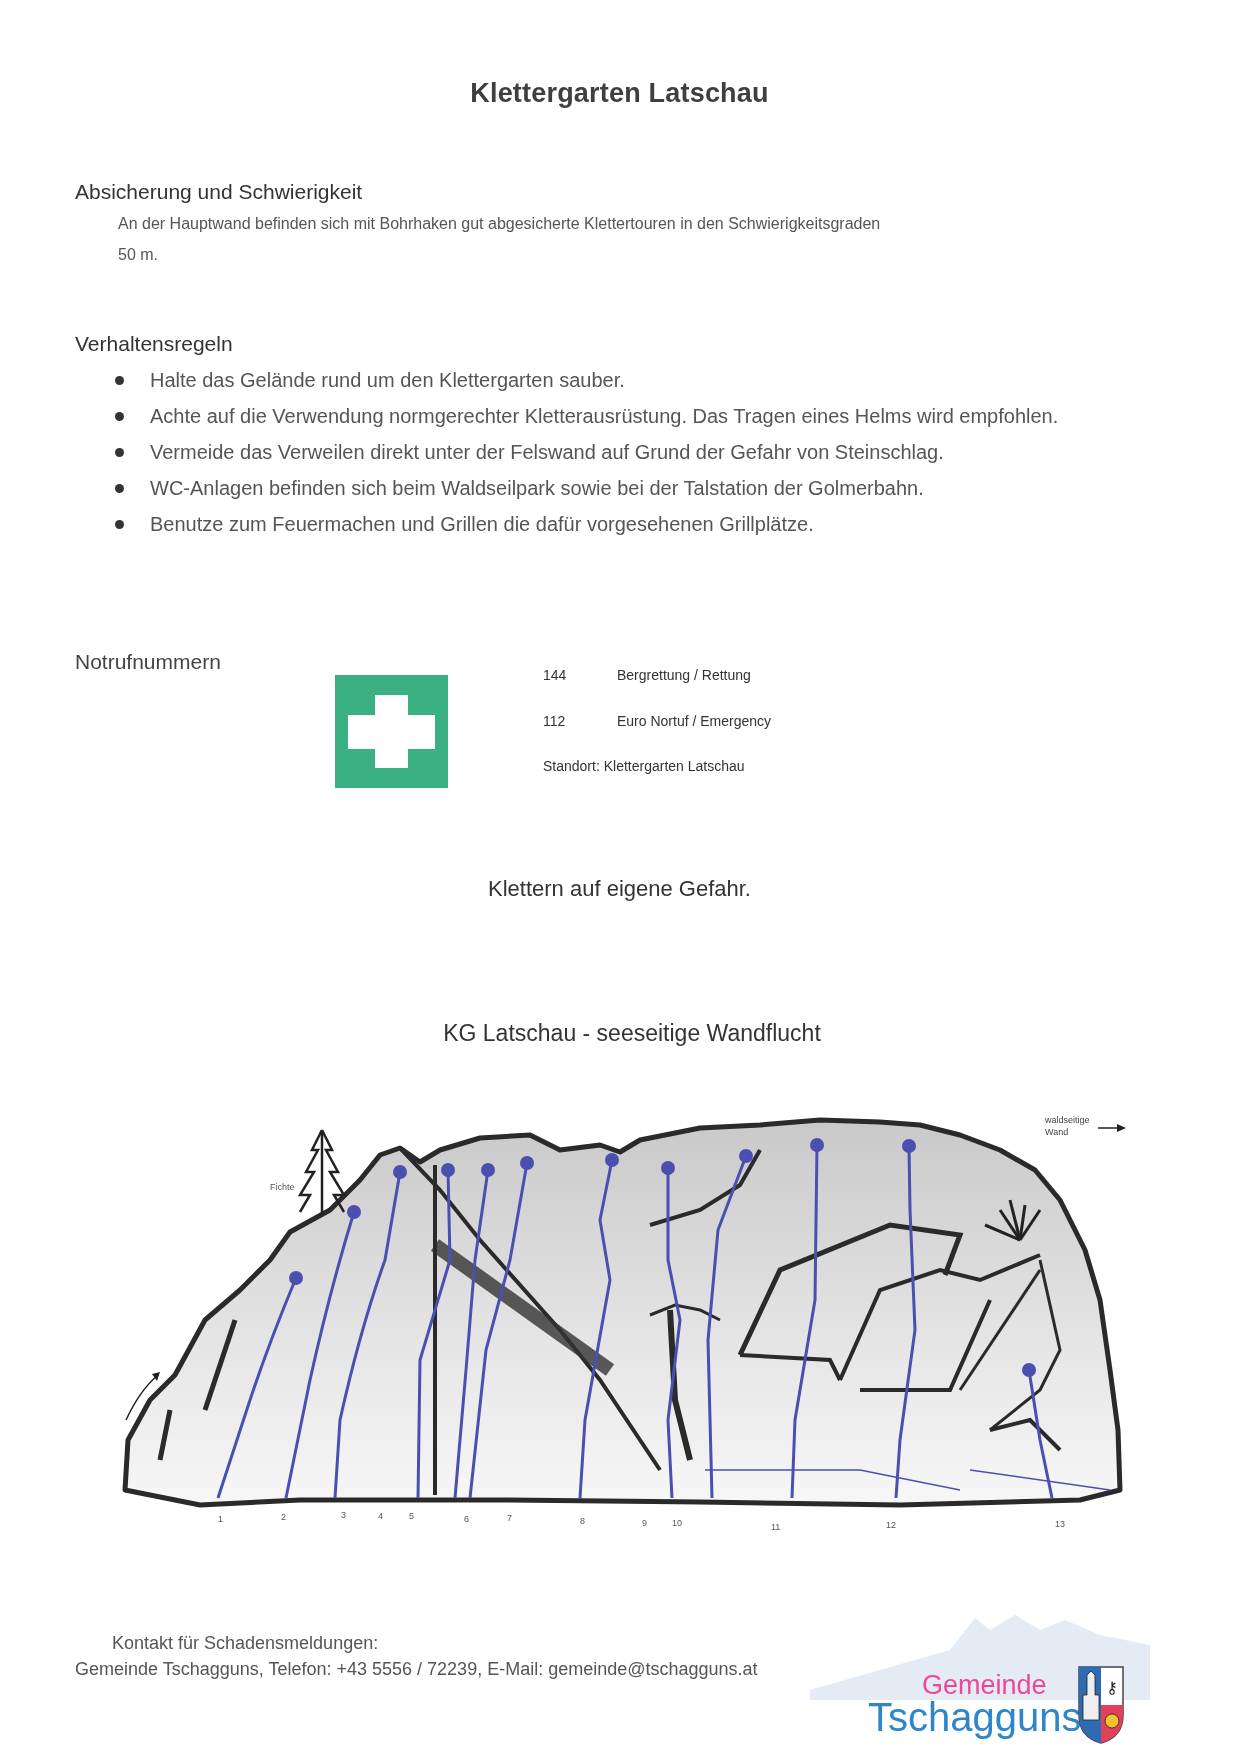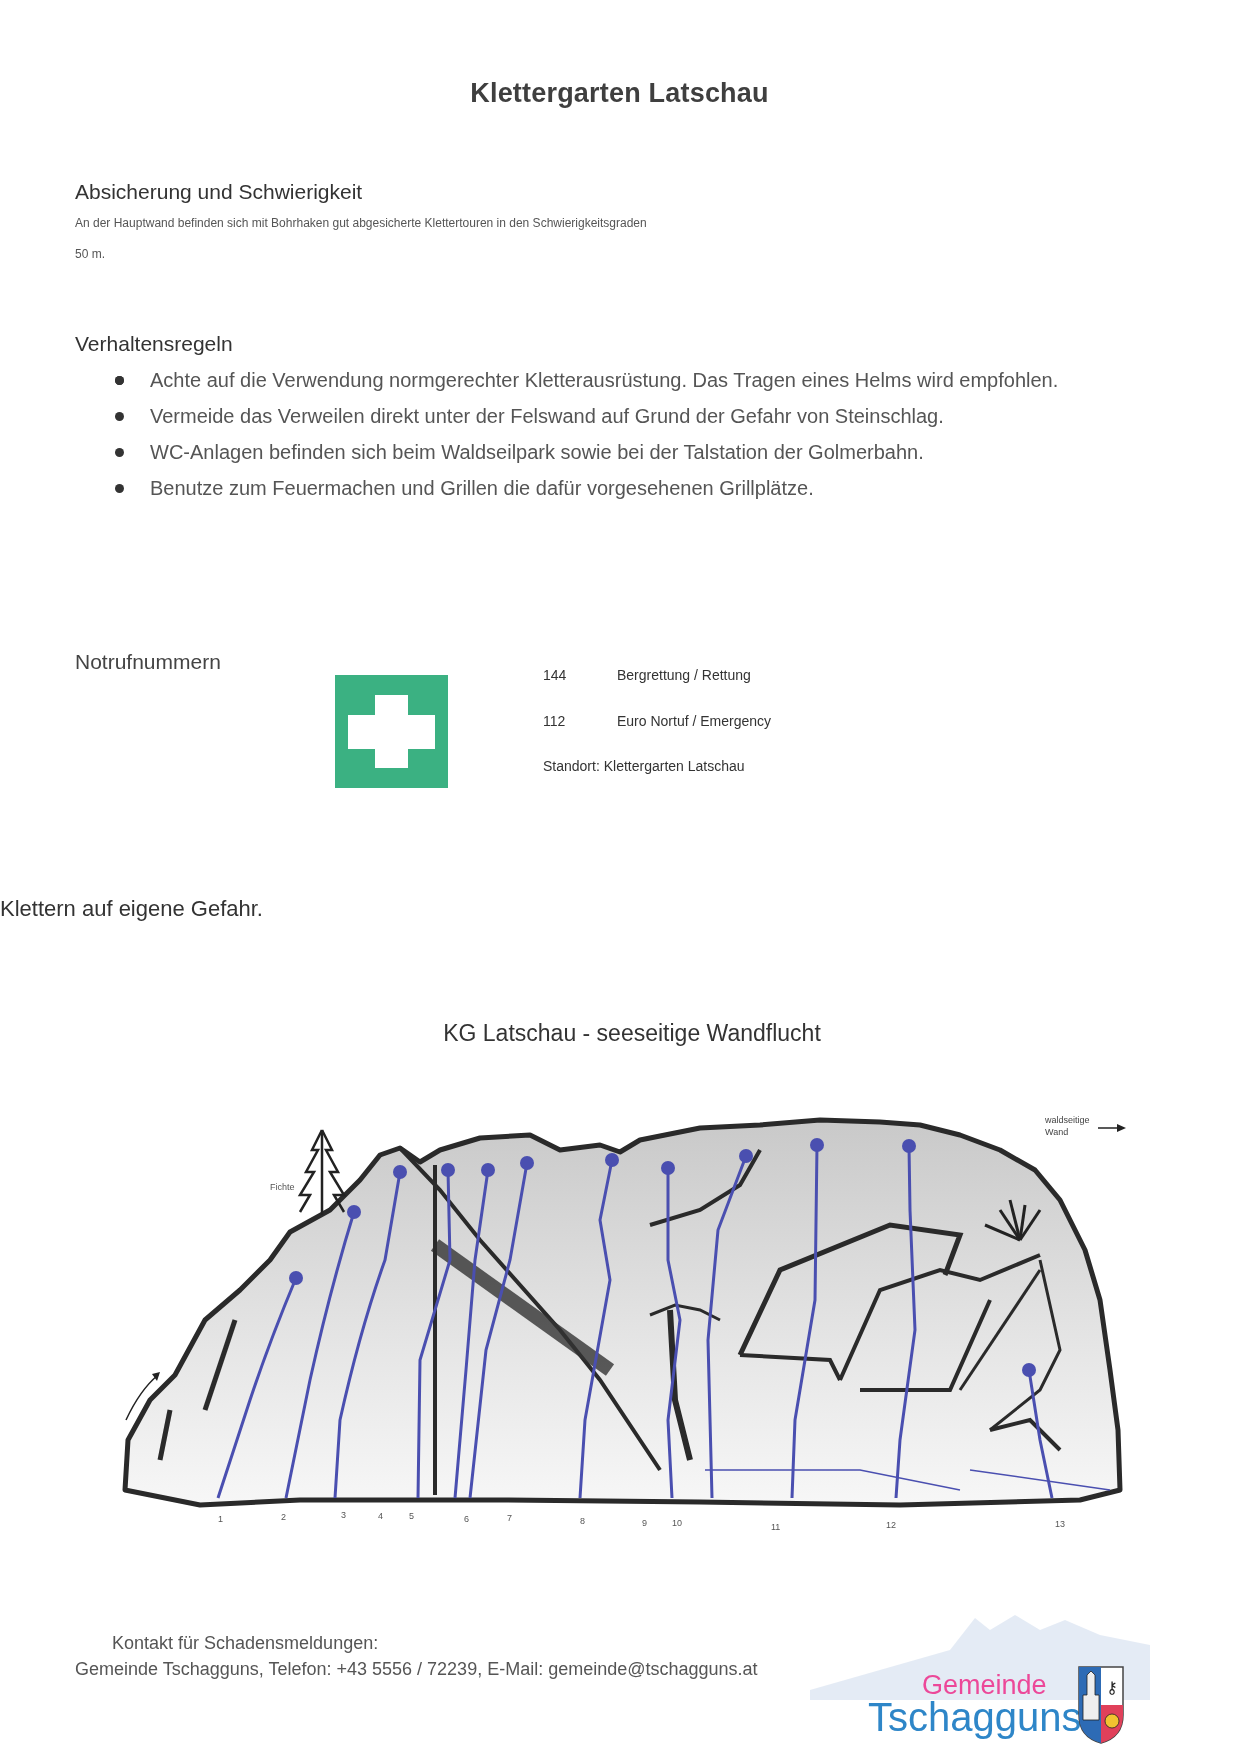--- a/index.html
+++ b/index.html
@@ -1,51 +1,51 @@
 <!DOCTYPE html>
 <html><head>
 <meta charset="utf-8">
 <style>
   html, body { margin: 0; padding: 0; background: #ffffff; }
   body { width: 1239px; height: 1754px; position: relative; overflow: hidden;
          font-family: "Liberation Sans", "DejaVu Sans", sans-serif; color: #404040; }
   .abs { position: absolute; }
   .title { left: 0; width: 1239px; top: 78px; text-align: center; font-size: 27px; font-weight: bold; color: #3f3f3f; letter-spacing: 0.2px; }
   .h2 { font-size: 21px; color: #333333; }
-  .para { font-size: 12px; line-height: 31px; color: #555555; width: 1100px; }
+  .para { font-size: 16px; line-height: 31px; color: #555555; width: 1100px; margin-left: 43px; }
   .bullets { left: 110px; top: 362px; margin: 0; padding: 0; list-style: none; width: 1000px; }
   .bullets li { position: relative; padding-left: 40px; font-size: 20px; line-height: 36px; color: #555555; }
   .bullets li .dot { position: absolute; left: 5px; top: 14px; width: 9px; height: 9px; border-radius: 50%; background: #333; }
   .notruf-label { left: 75px; top: 650px; font-size: 21px; color: #444; }
   .firstaid { left: 335px; top: 675px; width: 113px; height: 113px; background: #3bb182; }
   .firstaid .v { position: absolute; left: 40px; top: 20px; width: 33px; height: 73px; background: #fff; }
   .firstaid .h { position: absolute; left: 13px; top: 40px; width: 87px; height: 34px; background: #fff; }
   .er-row { left: 543px; font-size: 14px; color: #333; }
   .er-row .num { display: inline-block; width: 74px; }
-  .center-note { left: 0; width: 1239px; top: 876px; font-size: 22px; color: #333; margin-top: 20px; }
+  .center-note { left: 0; width: 1239px; top: 876px; text-align: center; font-size: 22px; color: #333; }
   .topo-title { left: 0; width: 1264px; top: 1020px; text-align: center; font-size: 23px; color: #333; }
   .topo { left: 110px; top: 1100px; }
   .footer-line { left: 75px; font-size: 18px; color: #555; }
   .logo-text1 { left: 922px; top: 1670px; font-size: 27px; color: #ec4899; font-weight: normal; }
   .logo-text2 { left: 868px; top: 1695px; font-size: 40px; color: #2e86c8; }
 </style>
 </head>
 <body>
 
 <div class="abs title">Klettergarten Latschau</div>
 
 <div class="abs h2" style="left:75px; top:180px;">Absicherung und Schwierigkeit</div>
 <div class="abs para" style="left:75px; top:208px;">
   <div>An der Hauptwand befinden sich mit Bohrhaken gut abgesicherte Klettertouren in den Schwierigkeitsgraden</div>
   <div>50 m.</div>
 </div>
 
 <div class="abs h2" style="left:75px; top:332px;">Verhaltensregeln</div>
 <ul class="abs bullets">
-  <li><span class="dot"></span></li>
+  <li><span class="dot"></span><span>Halte das Gelände rund um den Klettergarten sauber.</span></li>
   <li style="width:930px;"><span class="dot"></span><span>Achte auf die Verwendung normgerechter Kletterausrüstung. Das Tragen eines Helms wird empfohlen.</span></li>
   <li><span class="dot"></span><span>Vermeide das Verweilen direkt unter der Felswand auf Grund der Gefahr von Steinschlag.</span></li>
   <li><span class="dot"></span><span>WC-Anlagen befinden sich beim Waldseilpark sowie bei der Talstation der Golmerbahn.</span></li>
   <li><span class="dot"></span><span>Benutze zum Feuermachen und Grillen die dafür vorgesehenen Grillplätze.</span></li>
 </ul>
 
 <div class="abs notruf-label">Notrufnummern</div>
 <div class="abs firstaid">
   <div class="v"></div>
     <div class="h"></div>

